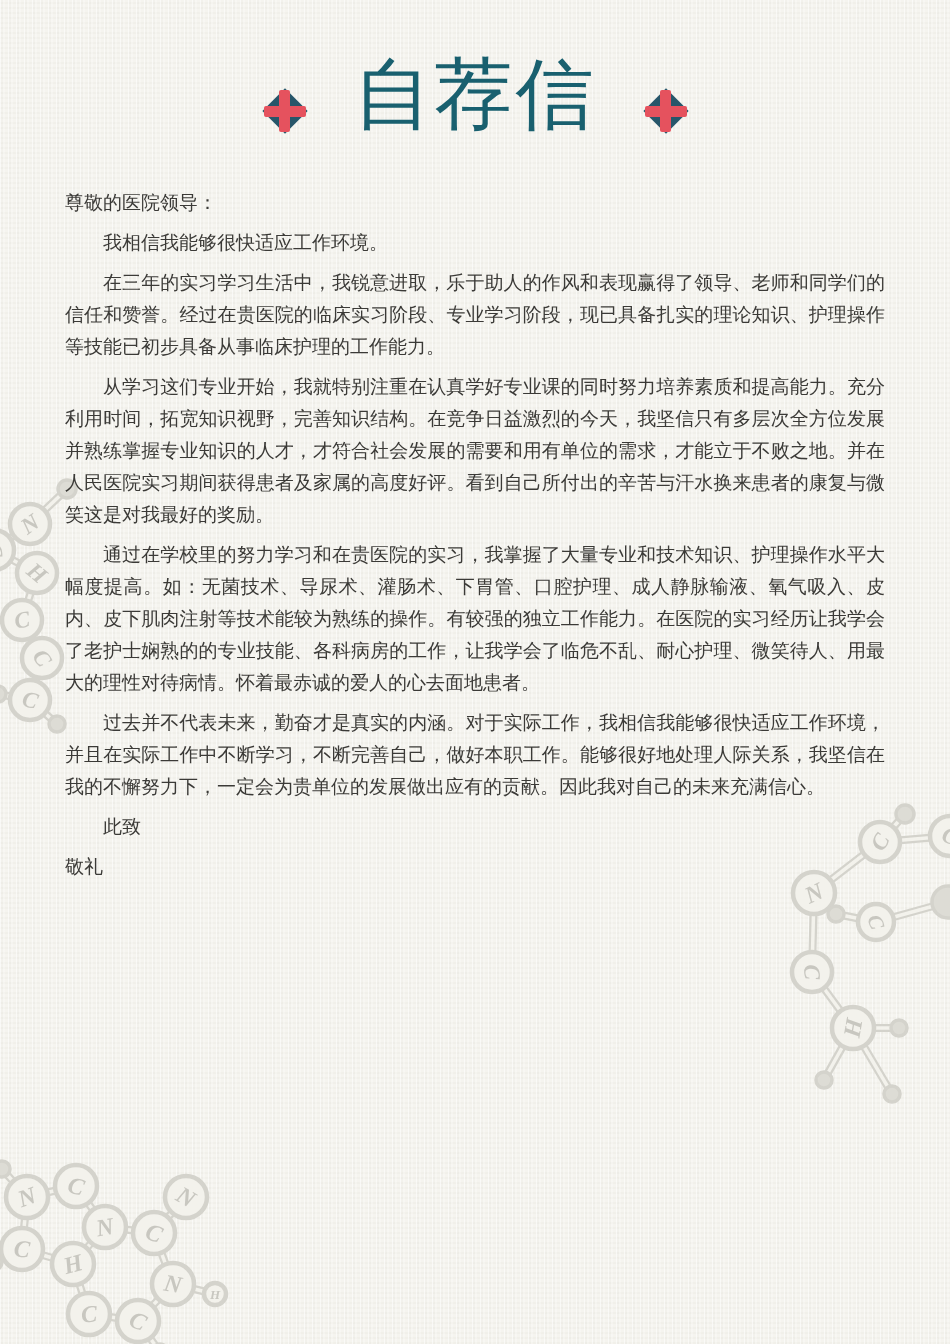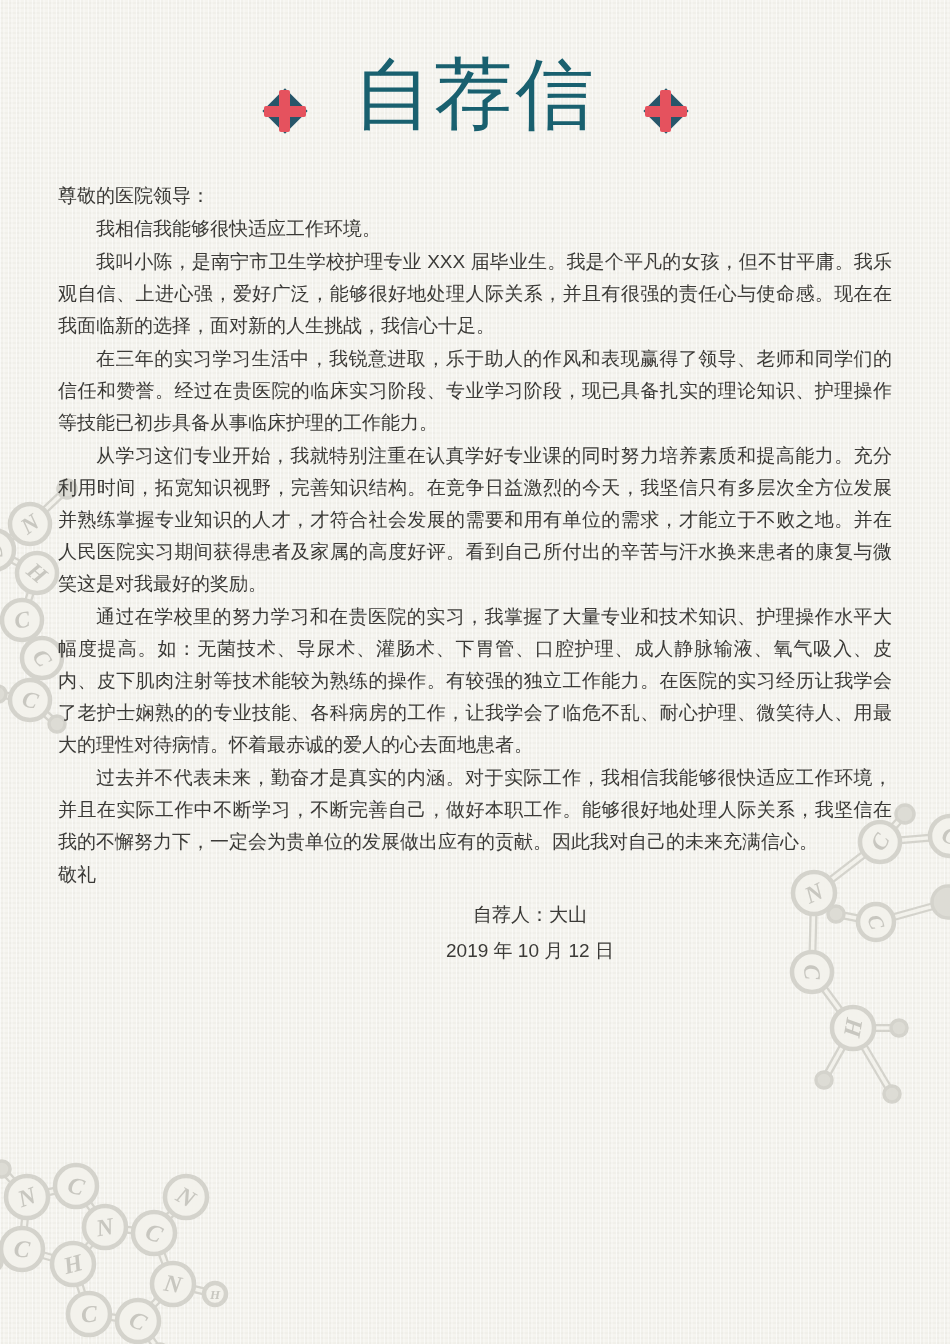--- a/index.html
+++ b/index.html
@@ -43,21 +43,21 @@
   }
   .cross .bar-h{
     position:absolute;top:50%;left:2px;right:2px;height:11px;
     margin-top:-5.5px;background:#e5525e;border-radius:2px;
   }
   .letter{
     position:absolute;left:57px;top:179px;width:836px;
     font-size:19px;line-height:32px;color:#3b3a37;
     text-align:justify;
   }
-  .letter p{margin:1px;text-indent:2em;}
+  .letter p{margin:8px;text-indent:2em;}
   .letter .salutation{text-indent:0;}
   .letter .cizhi{text-indent:2em;}
   .letter .jingli{text-indent:0;}
   .signature{
     margin-top:6px;text-align:center;line-height:36px;
     transform:translateX(55px);
   }
 </style>
 </head>
 <body>
@@ -203,25 +203,21 @@
     <div class="cross">
       <div class="diamond"></div>
       <div class="bar-v"></div>
       <div class="bar-h"></div>
     </div>
   </div>
 
   <div class="letter">
     <p class="salutation">尊敬的医院领导：</p>
     <p>我相信我能够很快适应工作环境。</p>
-    <p>我叫小陈，是南宁市卫生学校护理专业 XXX 届毕业生。我是个平凡的女孩，但不甘平庸。我乐观自信、上进心强，爱好广泛，能够很好地处理人际关系，并且有很强的责任心与使命感。现在在我面临新的选择，面对新的人生挑战，我信心十足。</p>
     <p>在三年的实习学习生活中，我锐意进取，乐于助人的作风和表现赢得了领导、老师和同学们的信任和赞誉。经过在贵医院的临床实习阶段、专业学习阶段，现已具备扎实的理论知识、护理操作等技能已初步具备从事临床护理的工作能力。</p>
     <p>从学习这们专业开始，我就特别注重在认真学好专业课的同时努力培养素质和提高能力。充分利用时间，拓宽知识视野，完善知识结构。在竞争日益激烈的今天，我坚信只有多层次全方位发展并熟练掌握专业知识的人才，才符合社会发展的需要和用有单位的需求，才能立于不败之地。并在人民医院实习期间获得患者及家属的高度好评。看到自己所付出的辛苦与汗水换来患者的康复与微笑这是对我最好的奖励。</p>
     <p>通过在学校里的努力学习和在贵医院的实习，我掌握了大量专业和技术知识、护理操作水平大幅度提高。如：无菌技术、导尿术、灌肠术、下胃管、口腔护理、成人静脉输液、氧气吸入、皮内、皮下肌肉注射等技术能较为熟练的操作。有较强的独立工作能力。在医院的实习经历让我学会了老护士娴熟的的专业技能、各科病房的工作，让我学会了临危不乱、耐心护理、微笑待人、用最大的理性对待病情。怀着最赤诚的爱人的心去面地患者。</p>
     <p>过去并不代表未来，勤奋才是真实的内涵。对于实际工作，我相信我能够很快适应工作环境，并且在实际工作中不断学习，不断完善自己，做好本职工作。能够很好地处理人际关系，我坚信在我的不懈努力下，一定会为贵单位的发展做出应有的贡献。因此我对自己的未来充满信心。</p>
+    <p class="cizhi">此致</p>
     <p class="jingli">敬礼</p>
-    <div class="signature">
-      <div>自荐人：大山</div>
-      <div>2019 年 10 月 12 日</div>
-    </div>
   </div>
 
 </div>
 
 </body></html>

